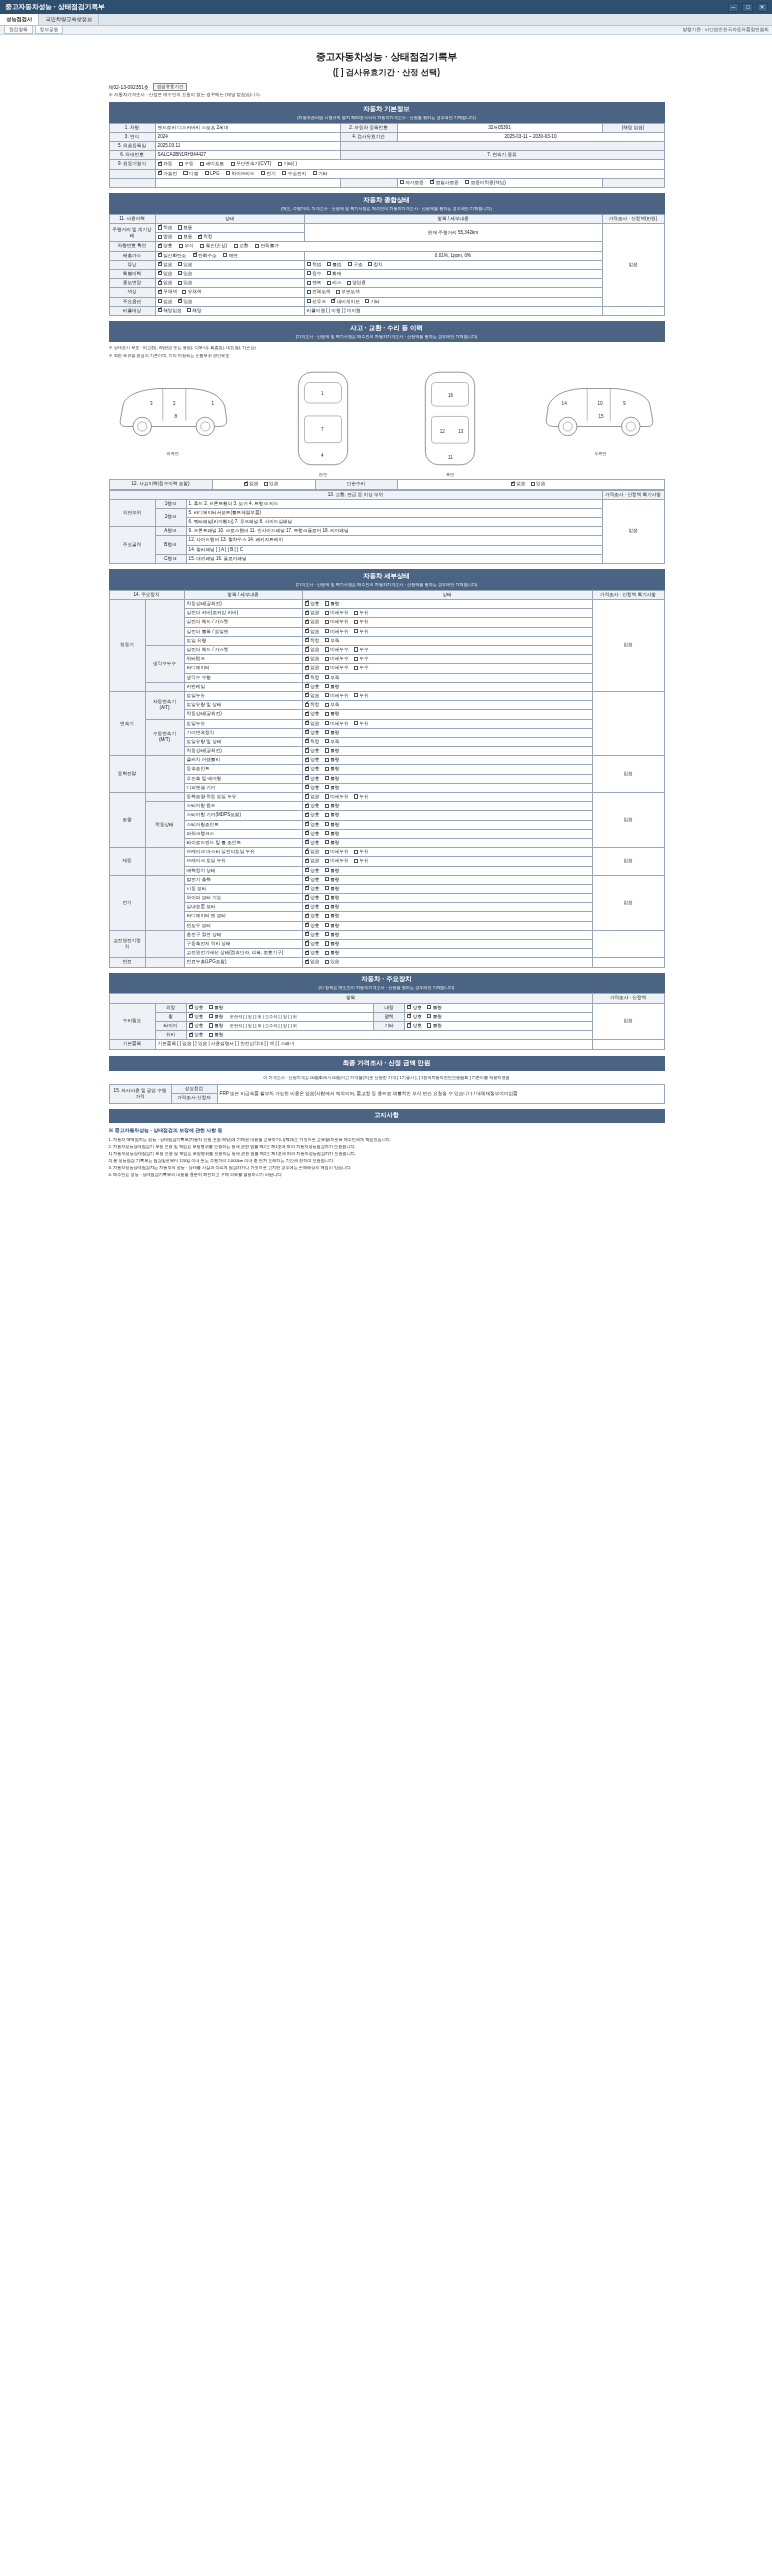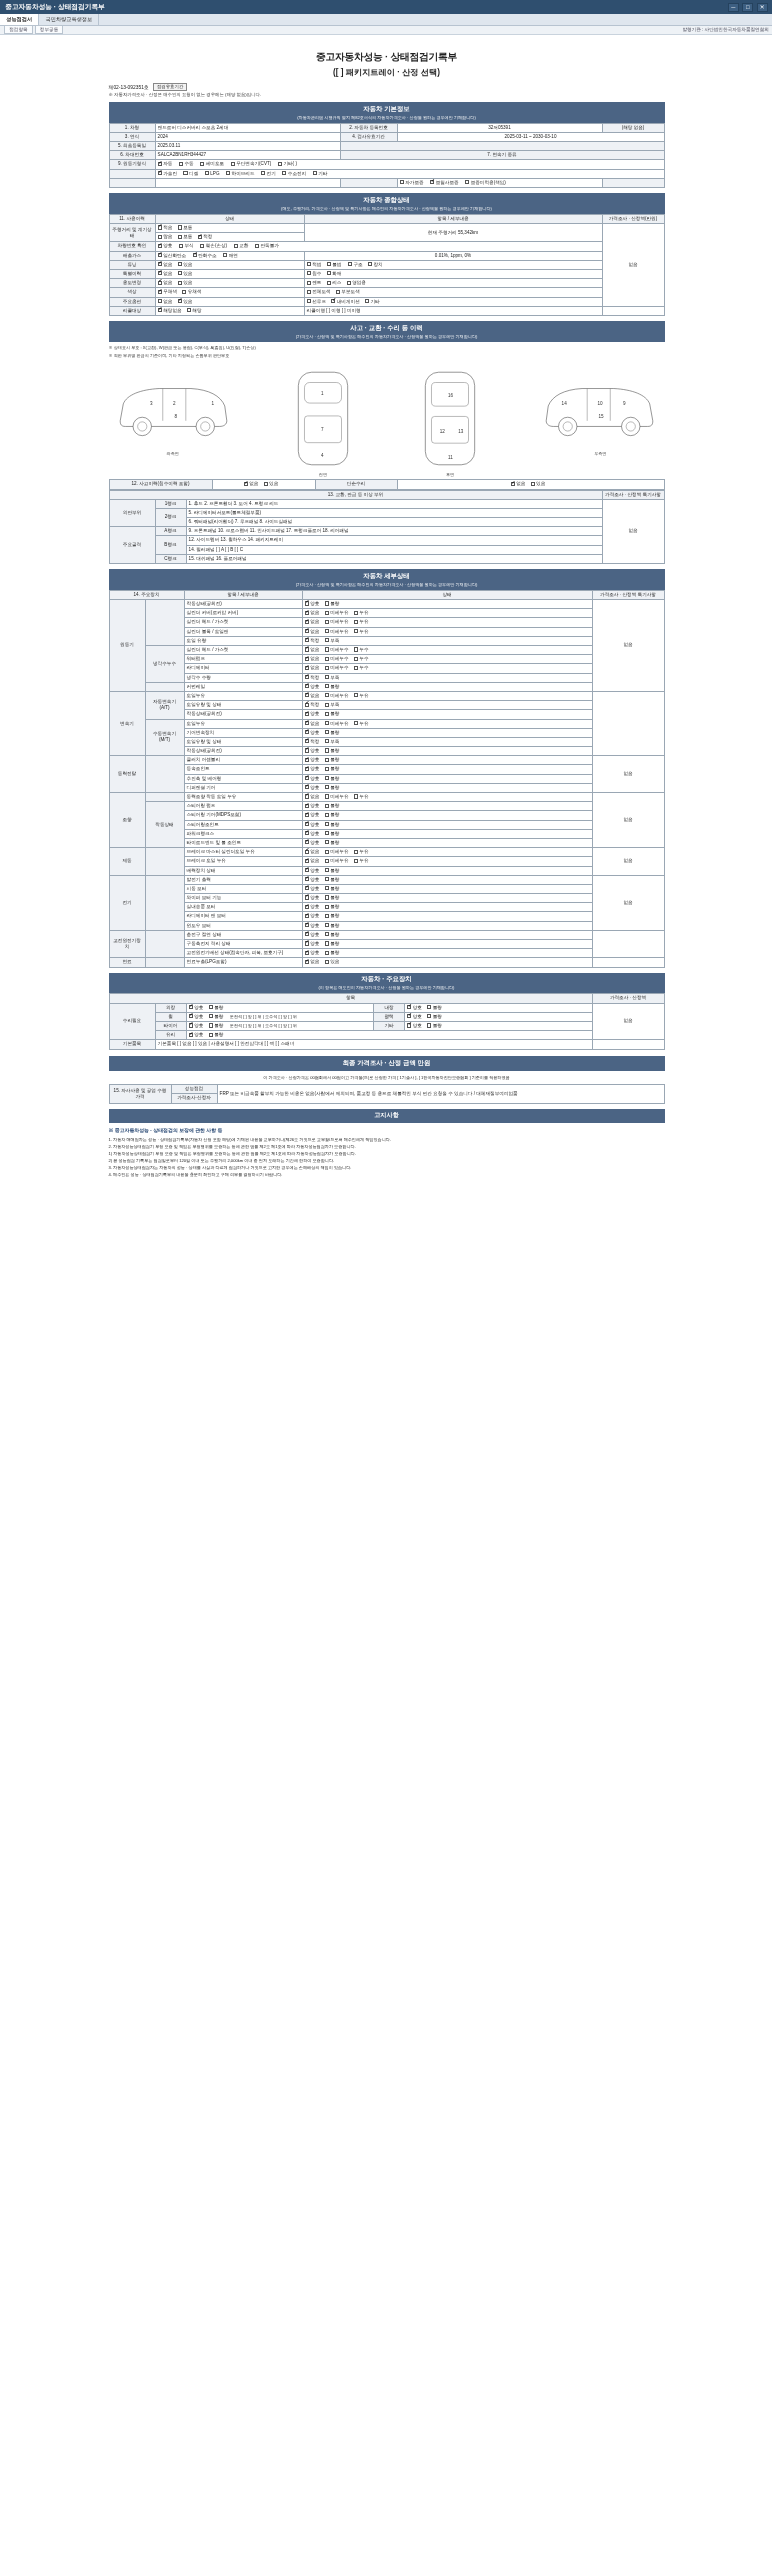--- a/index.html
+++ b/index.html
@@ -88,21 +88,21 @@
     <span class="chip">점검항목</span>
     <span class="chip">정부공통</span>
   </div>
   <div>발행기관 : 사단법인한국자동차품질연합회</div>
 </div>
 
 <div class="page">
 <div class="doc">
 
   <div class="doc-title">중고자동차성능 · 상태점검기록부</div>
-  <div class="doc-sub">([   ] 패키지트레이 · 산정 선택)</div>
+  <div class="doc-sub">([   ] 검사유효기간 · 산정 선택)</div>
 
   <div class="doc-meta">
     <span>제02-13-092351호</span>
     <span class="badge">점검유효기간</span>
   </div>
   <div class="doc-note">※ 자동차가격조사 · 산정은 매수인의 요청이 없는 경우에는 (해당 없음)입니다.</div>
 
   <div class="band">
     <div class="b1">자동차 기본정보</div>
     <div class="b2">(자동차관리법 시행규칙 별지 제82호서식의 자동차가격조사 · 산정을 원하는 경우에만 기재합니다)</div>

